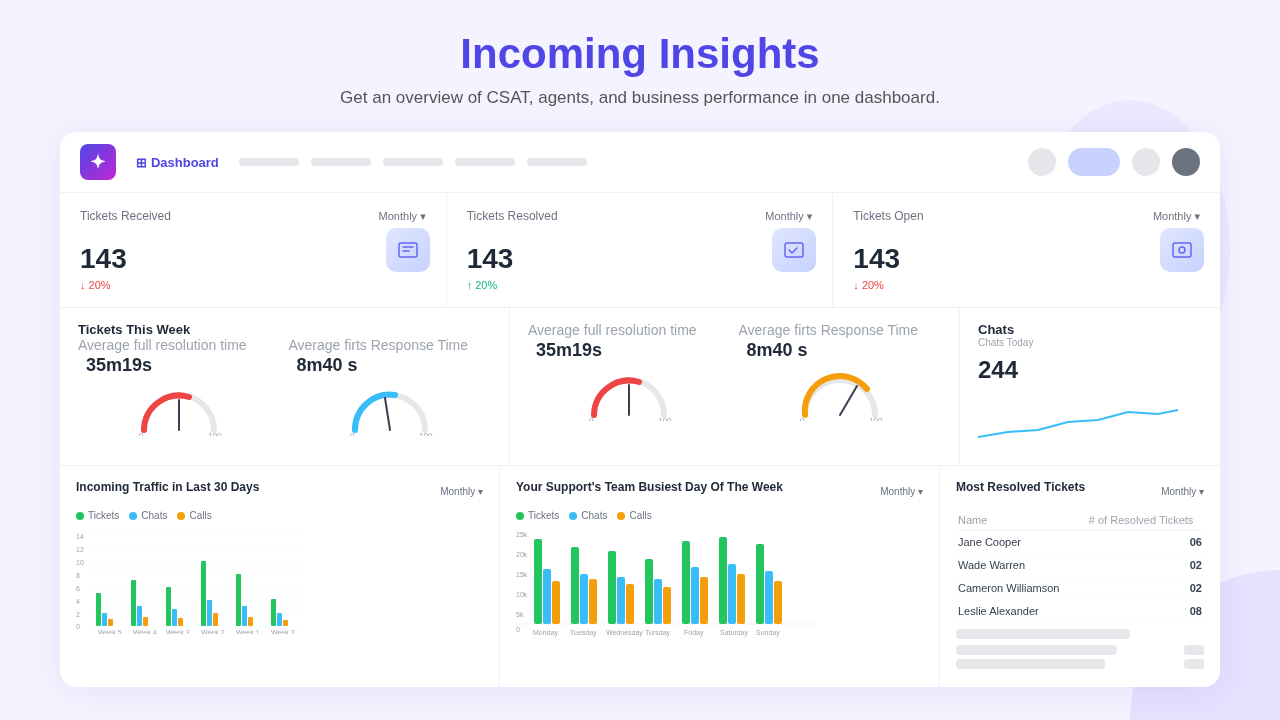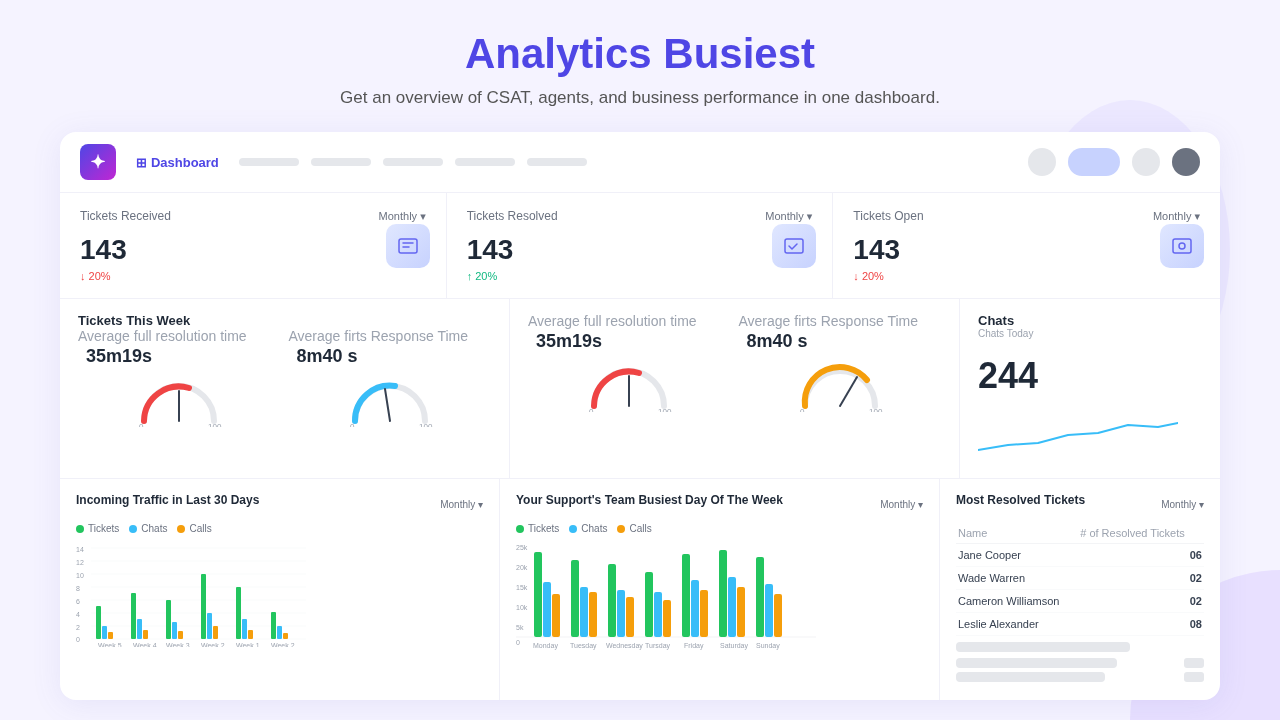--- a/index.html
+++ b/index.html
@@ -118,21 +118,21 @@
     .metric-card {
       padding: 16px 20px;
       border-right: 1px solid #f0f0f8;
       position: relative;
     }
     .metric-card:last-child { border-right: none; }
     .metric-header {
       display: flex;
       justify-content: space-between;
       align-items: center;
-      margin-bottom: 11px;
+      margin-bottom: 20px;
     }
     .metric-label {
       font-size: 12px;
       color: #6b7280;
       font-weight: 500;
     }
     .metric-filter {
       font-size: 11px;
       color: #6b7280;
       cursor: pointer;
@@ -205,24 +205,24 @@
       gap: 8px;
       margin-top: 8px;
     }
     .gauge-wrap {
       display: flex;
       align-items: center;
       justify-content: center;
     }
     
     .chats-today-val {
-      font-size: 36px;
+      font-size: 24px;
       font-weight: 700;
       color: #1f2937;
-      margin: 16px 0 8px;
+      margin: 8px 0 8px;
     }
     .chats-today-label {
       font-size: 10px;
       color: #9ca3af;
     }
     
     .bottom-row {
       display: grid;
       grid-template-columns: 1fr 1fr 280px;
     }
@@ -273,21 +273,21 @@
       font-size: 11px;
       border-collapse: collapse;
     }
     .resolved-table th {
       color: #9ca3af;
       font-weight: 500;
       text-align: left;
       padding: 4px 2px;
       border-bottom: 1px solid #f3f4f6;
     }
-    .resolved-table th:last-child { text-align: left; }
+    .resolved-table th:last-child { text-align: center; }
     .resolved-table td {
       padding: 5px 2px;
       color: #374151;
       border-bottom: 1px solid #f9fafb;
     }
     .resolved-table td:last-child { text-align: right; font-weight: 600; }
     .skeleton-row {
       height: 10px;
       background: #e5e7eb;
       border-radius: 4px;
@@ -302,21 +302,21 @@
     }
   </style>
 </head>
 <body>
 
 <div class="bg-decoration"></div>
 <div class="bg-decoration2"></div>
 
 <div class="page-wrapper">
 
-  <h1 class="page-title">Analytics Busiest</h1>
+  <h1 class="page-title">Incoming Insights</h1>
   <p class="page-subtitle">Get an overview of CSAT, agents, and business performance in one dashboard.</p>
 
   <div class="dashboard-card">
 
     <div class="dash-nav">
       <div class="dash-logo">✦</div>
       <div class="dash-nav-item">
         <span>⊞</span>
         <span>Dashboard</span>
       </div>

